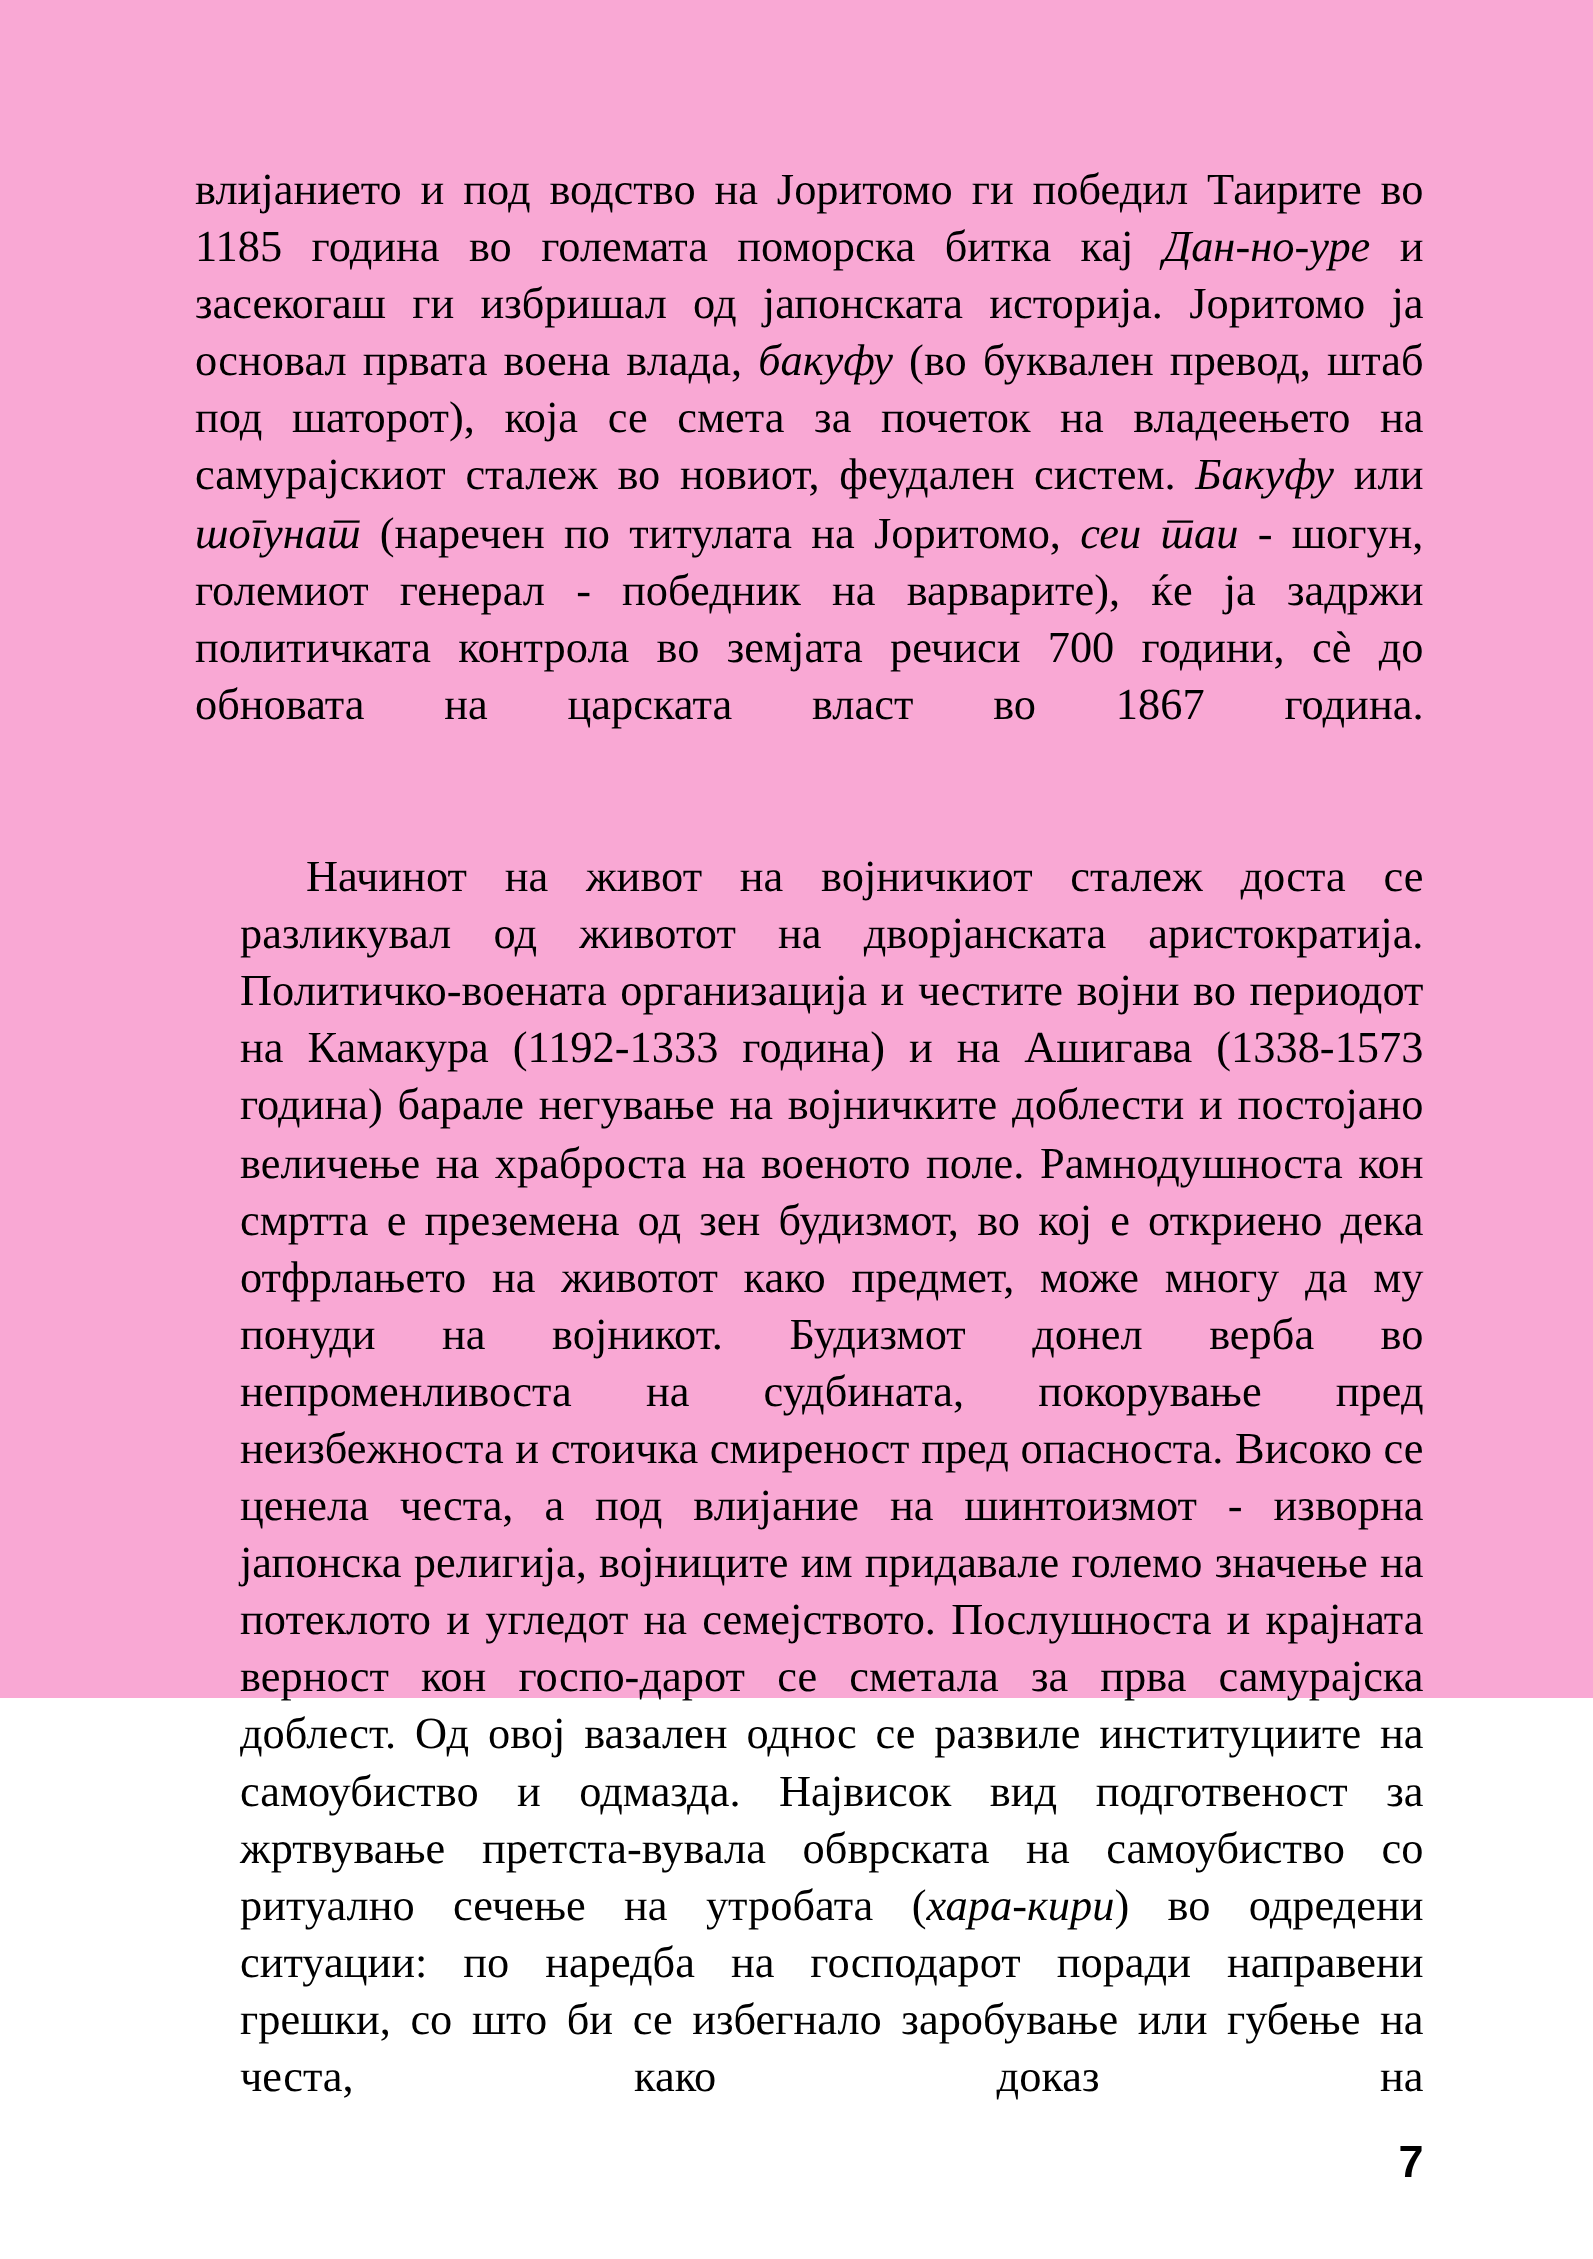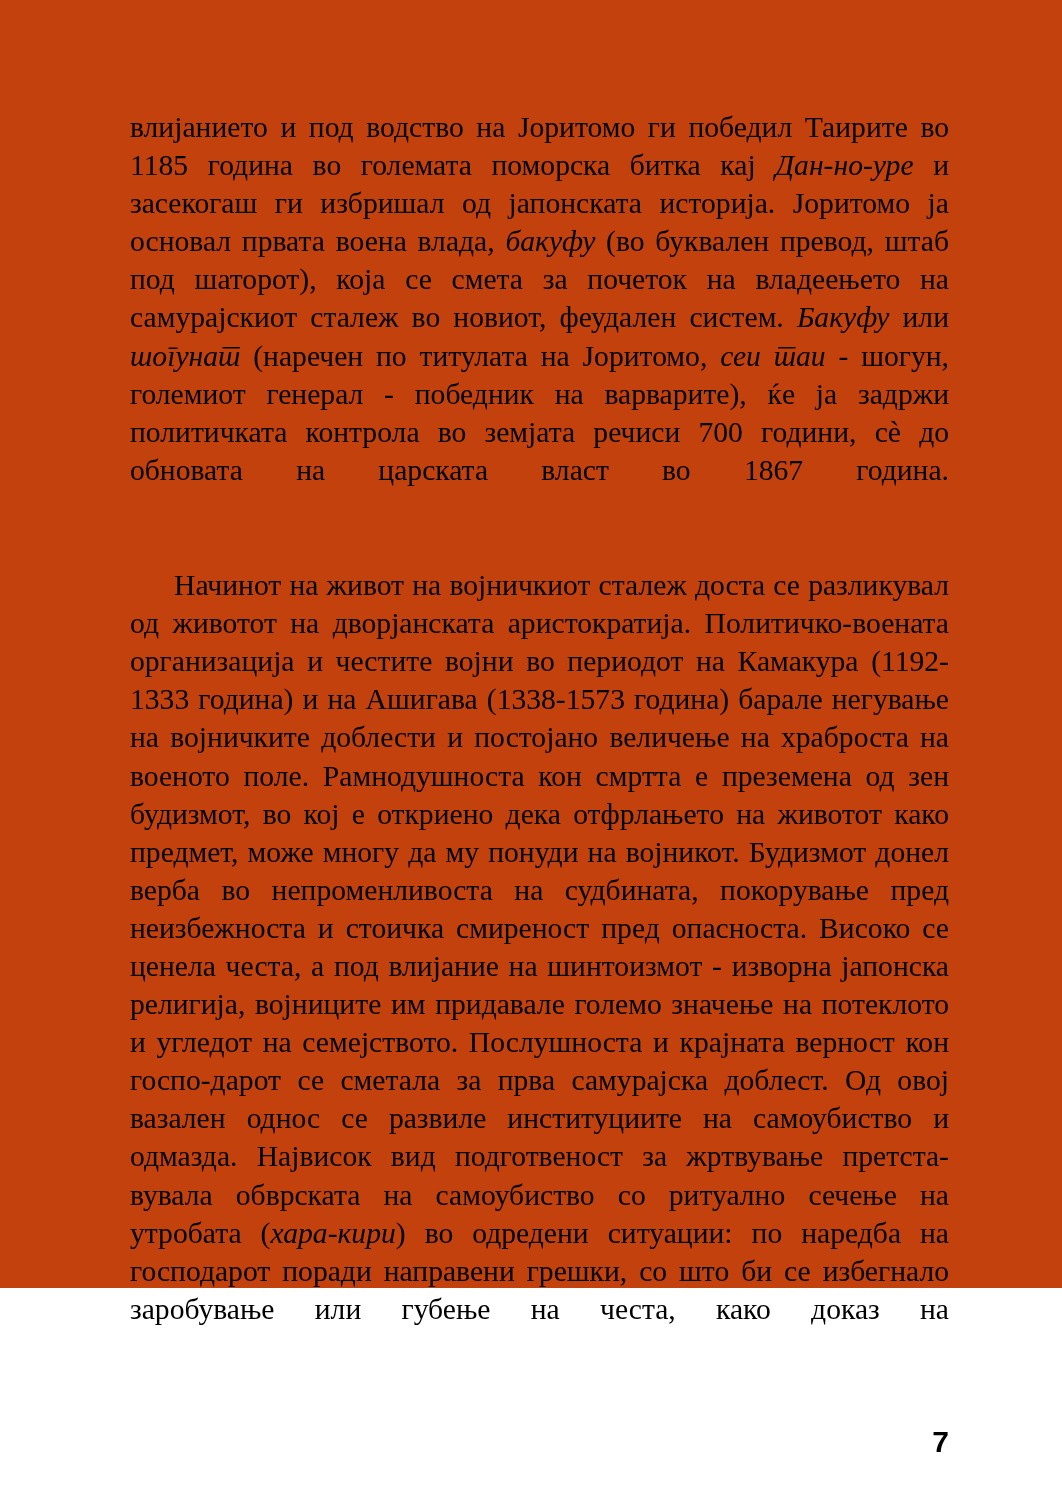--- a/index.html
+++ b/index.html
@@ -15,22 +15,22 @@
     font-family: "Liberation Serif", "DejaVu Serif", serif;
     color: #000000;
     overflow: hidden;
   }
 
   .page {
     position: absolute;
     left: 0;
     top: 0;
     width: 1062px;
-    height: 1288px;
-    background: #c2410c;
+    height: 1132px;
+    background: #f9a8d4;
   }
 
   .text-column {
     position: absolute;
     left: 130px;
     top: 108px;
     width: 819px;
   }
 
   .para {
@@ -44,20 +44,21 @@
     hyphens: none;
     -webkit-hyphens: none;
   }
 
   .para.first {
     text-indent: 0;
   }
 
   .para.indented {
     text-indent: 44px;
+    margin-left: 30px;
   }
 
   .para-gap {
     height: 39px;
   }
 
   
   .para::after {
     content: "";
     display: inline-block;

